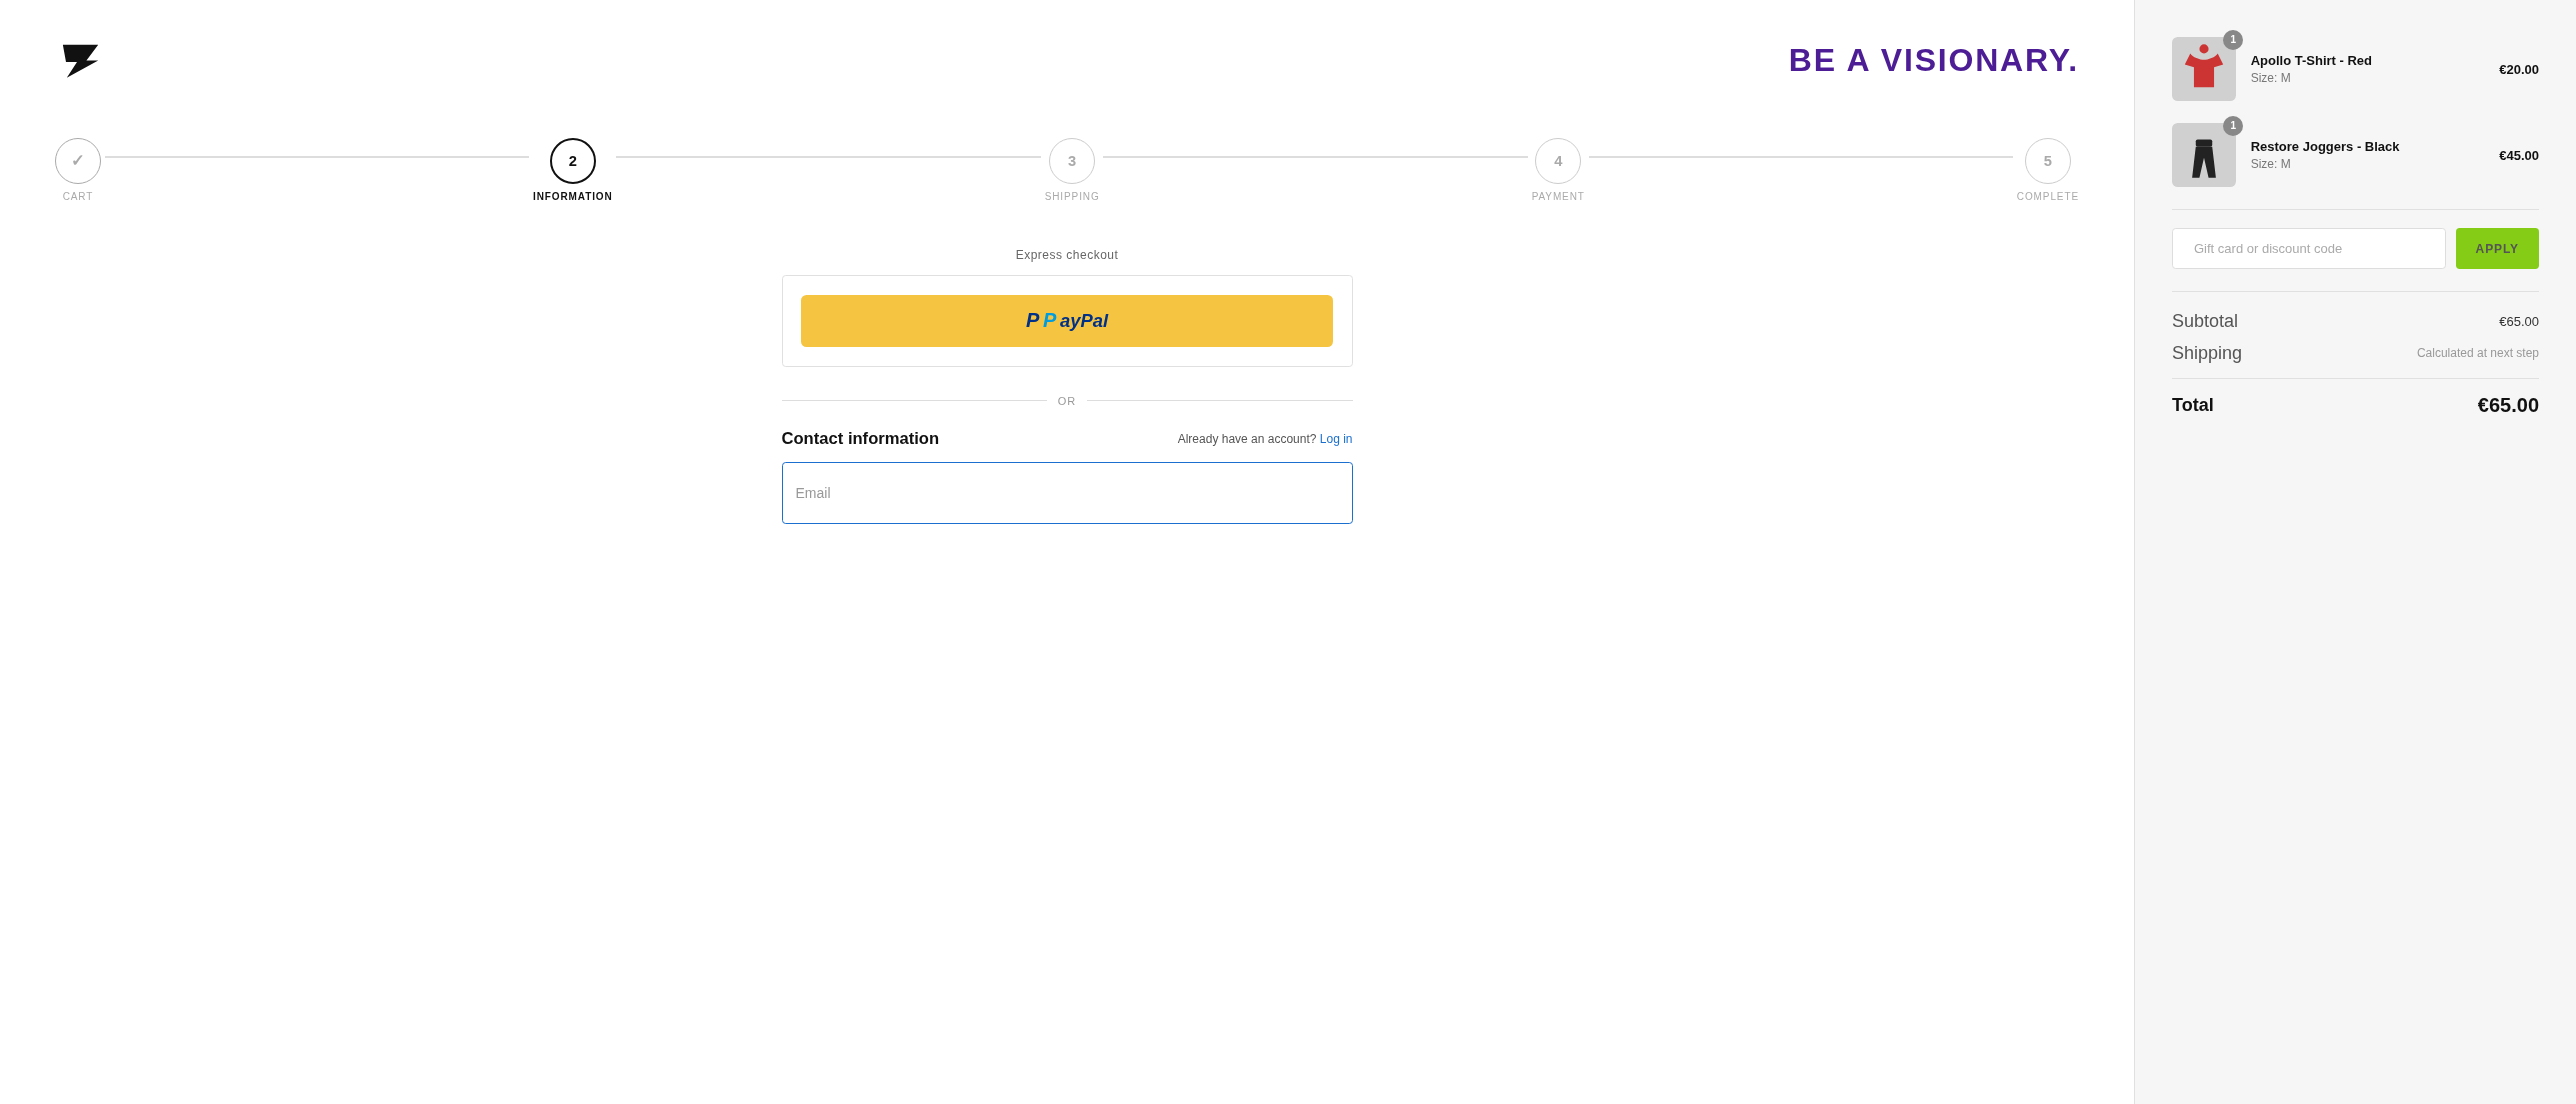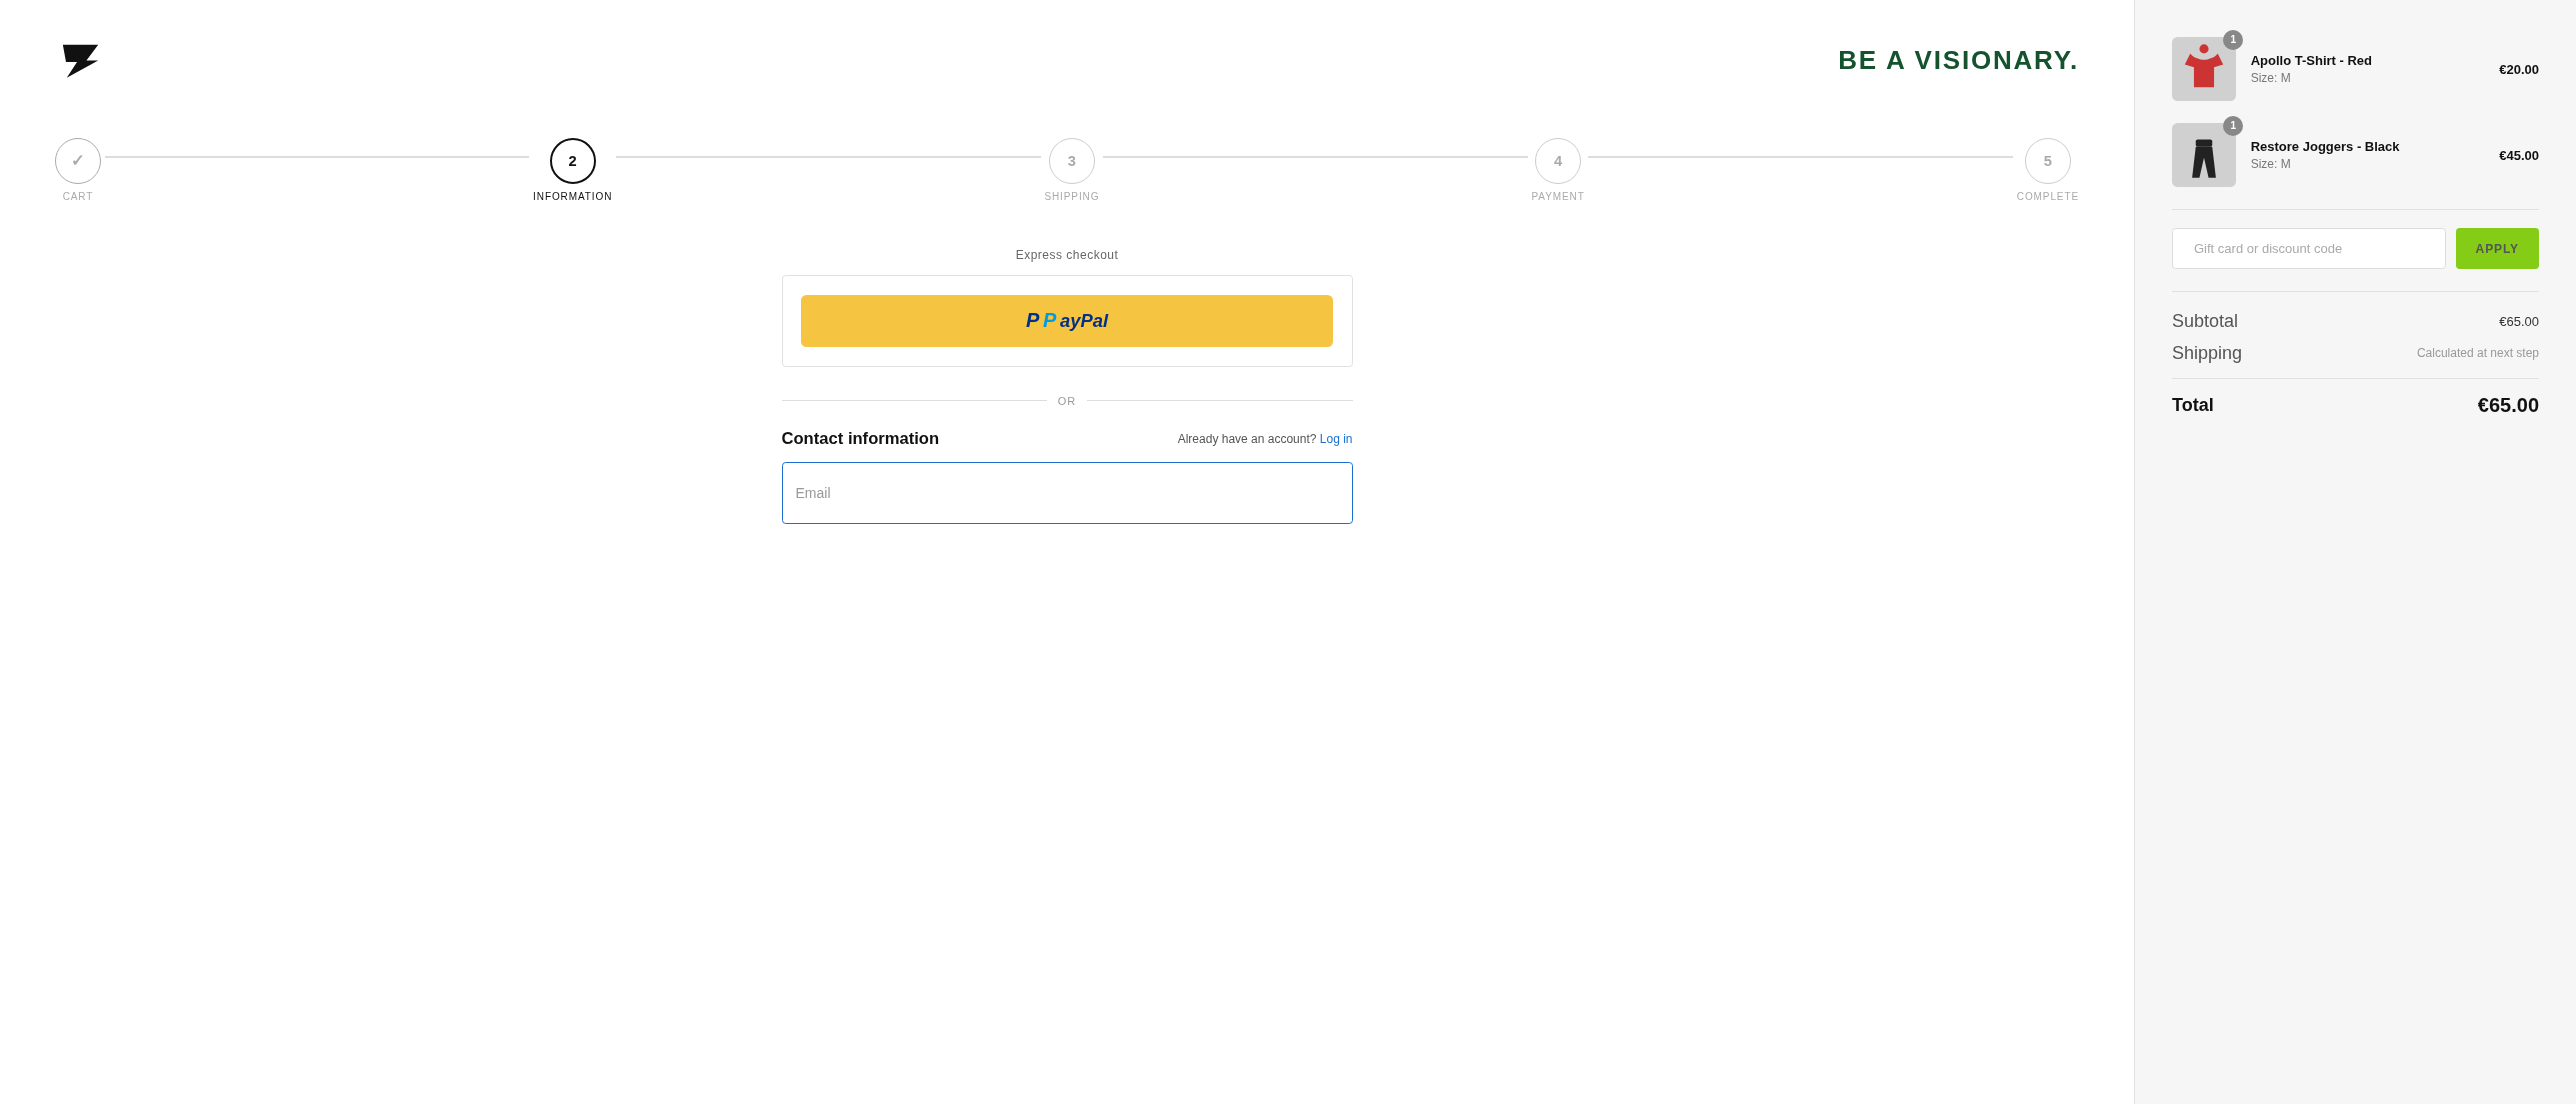--- a/index.html
+++ b/index.html
@@ -42,25 +42,25 @@
       display: flex;
       align-items: center;
     }
 
     .logo-icon {
       width: 55px;
       height: 46px;
     }
 
     .tagline {
-      font-size: 26px;
+      font-size: 32px;
       font-weight: 900;
       letter-spacing: 1.8px;
       text-transform: uppercase;
-      color: #14532d;
+      color: #4c1d95;
     }
 
     
     .stepper {
       display: flex;
       align-items: center;
       justify-content: center;
       margin-bottom: 46px;
       position: relative;
     }
@@ -102,21 +102,21 @@
       margin-top: 7.4px;
       font-size: 10px;
       letter-spacing: 0.9px;
       text-transform: uppercase;
       color: #aaa;
       font-weight: 500;
     }
 
     .step-label.active {
       color: #111;
-      font-weight: 400;
+      font-weight: 700;
     }
 
     .step-connector {
       flex: 1;
       height: 1.8px;
       background: #ddd;
       margin: 0 3.7px;
       margin-bottom: 26px;
     }
 

